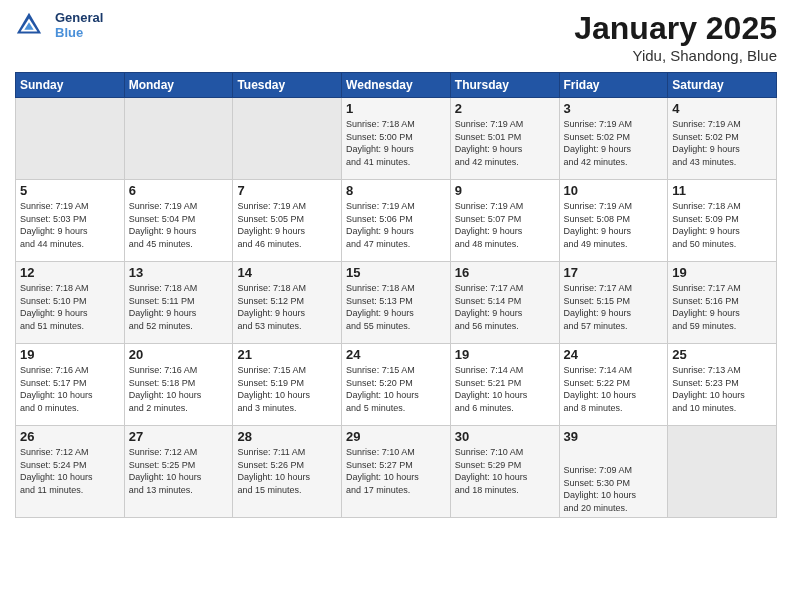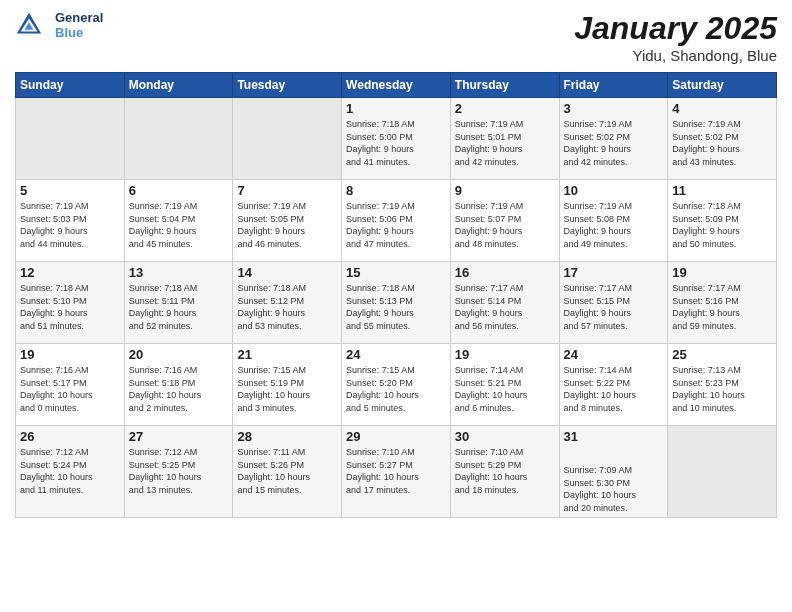--- a/index.html
+++ b/index.html
@@ -29,21 +29,20 @@
       width: 28px;
       height: 28px;
     }
     .title-area {
       text-align: right;
     }
     .cal-title {
       font-size: 32px;
       font-weight: bold;
       color: #1a1a1a;
-      font-style: italic;
     }
     .cal-subtitle {
       font-size: 15px;
       color: #333;
     }
     table {
       width: 100%;
       border-collapse: collapse;
       table-layout: fixed;
     }
@@ -335,21 +334,21 @@
 and 17 minutes.</div>
           </td>
           <td>
             <span class="day-num">30</span>
             <div class="day-info" style="white-space: pre-line;">Sunrise: 7:10 AM
 Sunset: 5:29 PM
 Daylight: 10 hours
 and 18 minutes.</div>
           </td>
           <td>
-            <span class="day-num">31</span>
+            <span class="day-num">39</span>
             <div class="day-info" style="white-space: pre-line; margin-top: 20px;">Sunrise: 7:09 AM
 Sunset: 5:30 PM
 Daylight: 10 hours
 and 20 minutes.</div>
           </td>
           <td class="empty-cell"></td>
         </tr>
       </tbody>
   </table>
 </div>

